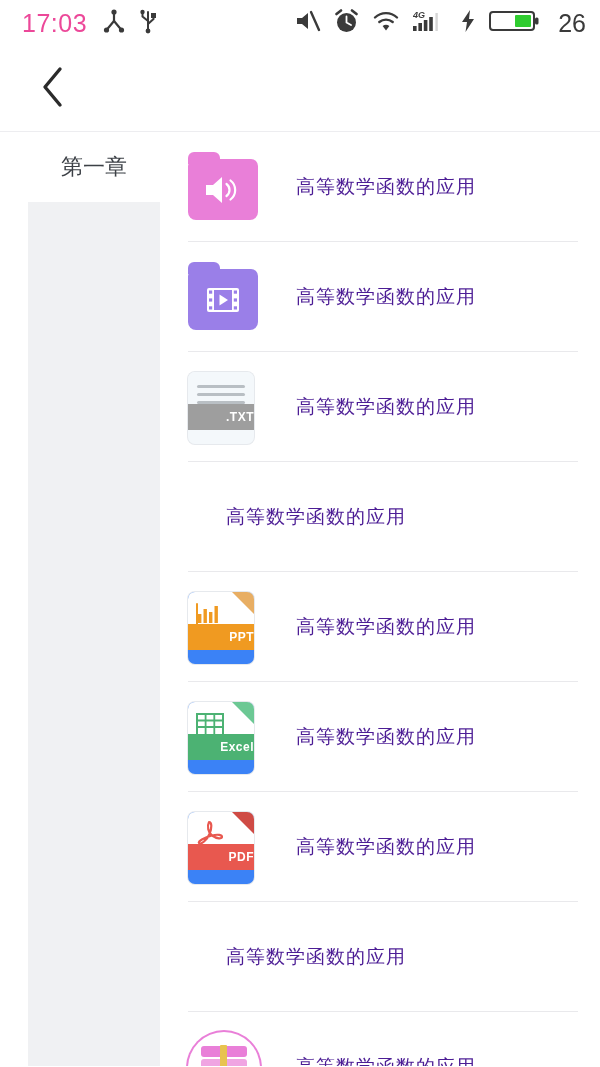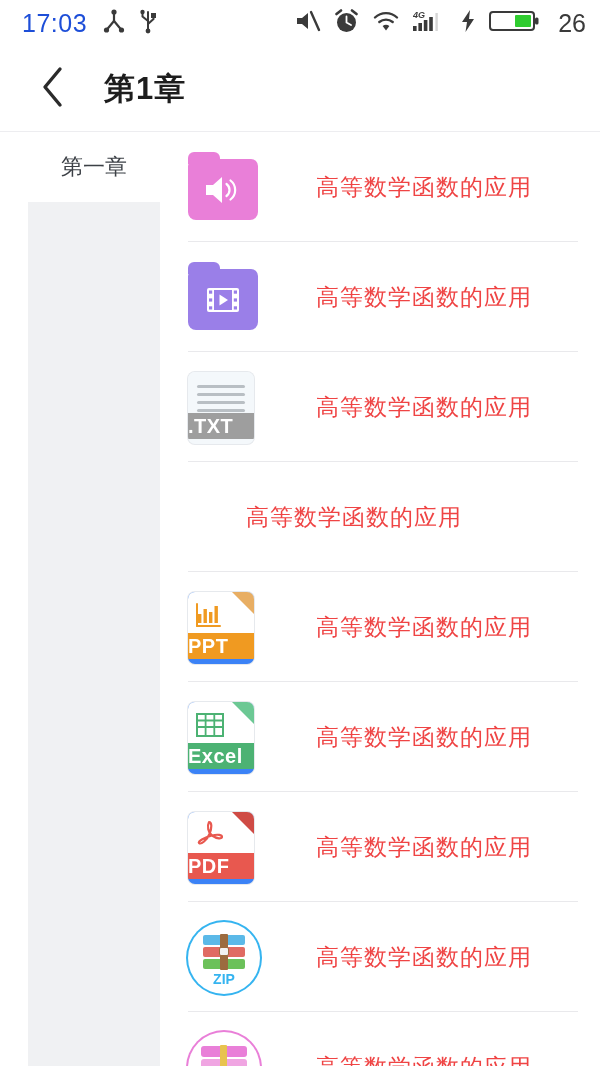--- a/index.html
+++ b/index.html
@@ -8,21 +8,21 @@
     font-family:"Liberation Sans","DejaVu Sans",sans-serif;
     background:#ffffff; overflow:hidden;
   }
   #app { position:relative; width:600px; height:1067px; background:#ffffff; }
 
   
   .statusbar{
     height:46px; display:flex; align-items:center;
     padding:0 14px 0 22px; background:#ffffff;
   }
-  .sb-time{ font-size:25px; color:#1d4ed8; letter-spacing:.5px; }
+  .sb-time{ font-size:25px; color:#ec4899; letter-spacing:.5px; }
   .sb-left-icons{ display:flex; align-items:center; gap:14px; margin-left:16px; }
   .sb-spacer{ flex:1; }
   .sb-right{ display:flex; align-items:center; gap:13px; }
   .sb-batt-num{ font-size:25px; color:#3a3a3a; margin-left:6px; }
   .ic{ display:block;font-style:italic; }
 
   
   .header{
     height:86px; background:#ffffff; display:flex; align-items:center;
     padding-left:28px; border-bottom:1px solid #ededf0;
@@ -43,21 +43,21 @@
   .list{ flex:1; background:#ffffff; position:relative; overflow:hidden; }
   .row{
     height:110px; display:flex; align-items:center;
     padding-left:28px; position:relative;
   }
   .row .sep{
     position:absolute; left:28px; right:22px; bottom:0;
     height:1px; background:#e9e9ec;
   }
   .row:last-child .sep{ display:none; }
-  .row-label{ font-size:23px; color:#ef4444; margin-left:58px; letter-spacing:1px; }
+  .row-label{ font-size:19px; color:#4c1d95; margin-left:38px; letter-spacing:1px; }
   .thumb{ width:70px; height:70px; flex:none; position:relative; }
 
   
   .folder{ width:70px; height:68px; position:relative; }
   .folder .tab{
     position:absolute; left:0; top:0; width:32px; height:12px;
     border-radius:6px 6px 0 0;
   }
   .folder .bodyb{
     position:absolute; left:0; top:7px; width:70px; height:61px;
@@ -69,23 +69,23 @@
   }
 
   
   .doc{
     width:66px; height:72px; border-radius:7px; overflow:hidden;
     background:#3b82f6; position:relative;
     box-shadow:0 0 0 1px #e6e9ed;
   }
   .doc .top{ height:46px; position:relative; background:#ffffff; }
   .doc .band{
-    position:absolute; left:0; right:0; bottom:5px; height:26px;
-    display:flex; align-items:center; justify-content:flex-start;
-    color:#ffffff; font-size:20px; font-weight:bold; letter-spacing:.5px;
+    position:absolute; left:0; right:0; bottom:14px; height:26px;
+    display:flex; align-items:center; justify-content:flex-end;
+    color:#ffffff; font-size:12px; font-weight:bold; letter-spacing:.5px;
   }
   .doc .fold{
     position:absolute; right:0; top:0; width:0; height:0;
     border-style:solid; border-width:0 22px 22px 0;
   }
   .doc .lines{ position:absolute; left:9px; top:13px; }
   .doc .lines i{ display:block; height:3px; border-radius:2px; margin-bottom:5px; }
 
   
   .circ{
@@ -200,21 +200,20 @@
   </div>
 
   <div class="header">
     <div class="back-btn">
       <span>
         <svg width="26" height="44" viewBox="0 0 26 44">
           <path d="M20 4 L5 22 L20 40" fill="none" stroke="#2b2b2b" stroke-width="3.4" stroke-linecap="round" stroke-linejoin="round"></path>
         </svg>
       </span>
     </div>
-    <div class="title">第1章</div>
   </div>
 
   <div class="body">
 
     <div class="sidebar">
       <div class="side-item active">
         <span>第一章</span>
       </div>
     </div>
 
@@ -353,32 +352,20 @@
             <div class="band" style="background:#e8584f;">
               <span>PDF</span>
             </div>
           </div>
         </div>
         <div class="row-label">高等数学函数的应用</div>
         <div class="sep"></div>
       </div>
 
       <div class="row">
-        <div class="thumb">
-          <div class="circ" style="box-shadow:0 0 0 2px #35b4f0;">
-            <div class="stack">
-              <i style="top:0;background:#5bb9e8;"></i>
-              <i style="top:12px;background:#e06b63;"></i>
-              <i style="top:24px;background:#6cc15a;"></i>
-              <div class="strap"></div>
-              <div class="lock"></div>
-            </div>
-            <div class="zlabel" style="color:#35b4f0;">ZIP</div>
-          </div>
-        </div>
         <div class="row-label">高等数学函数的应用</div>
         <div class="sep"></div>
       </div>
 
       <div class="row">
         <div class="thumb">
           <div class="circ" style="box-shadow:0 0 0 2px #e97fd8;">
             <div class="rarstack">
               <i style="top:0;"></i>
               <i style="top:13px;background:#f0a5e2;"></i>

